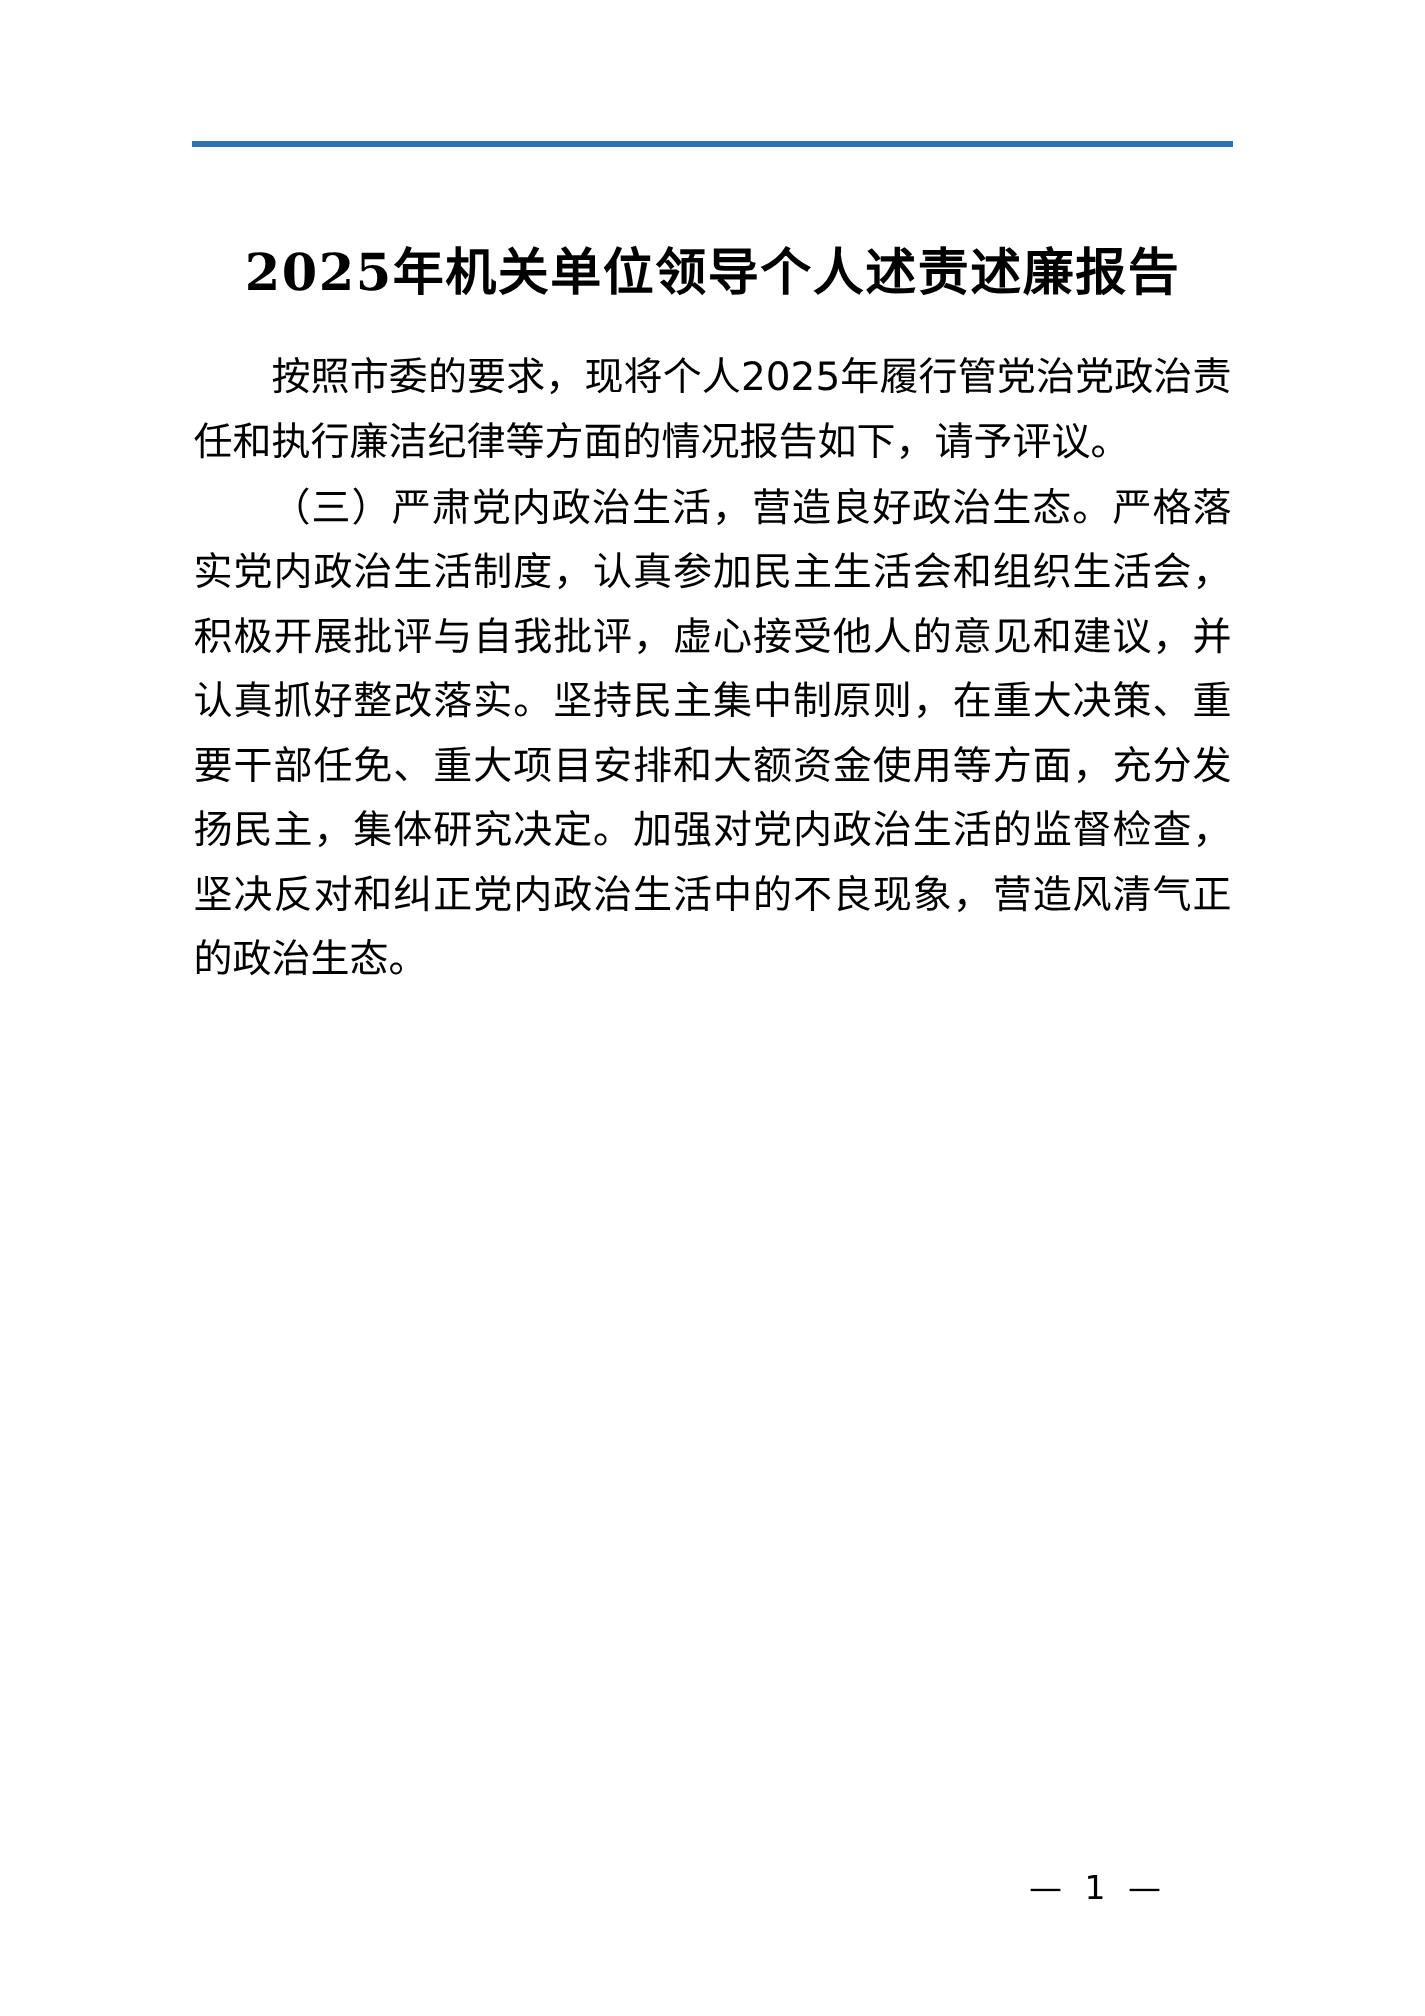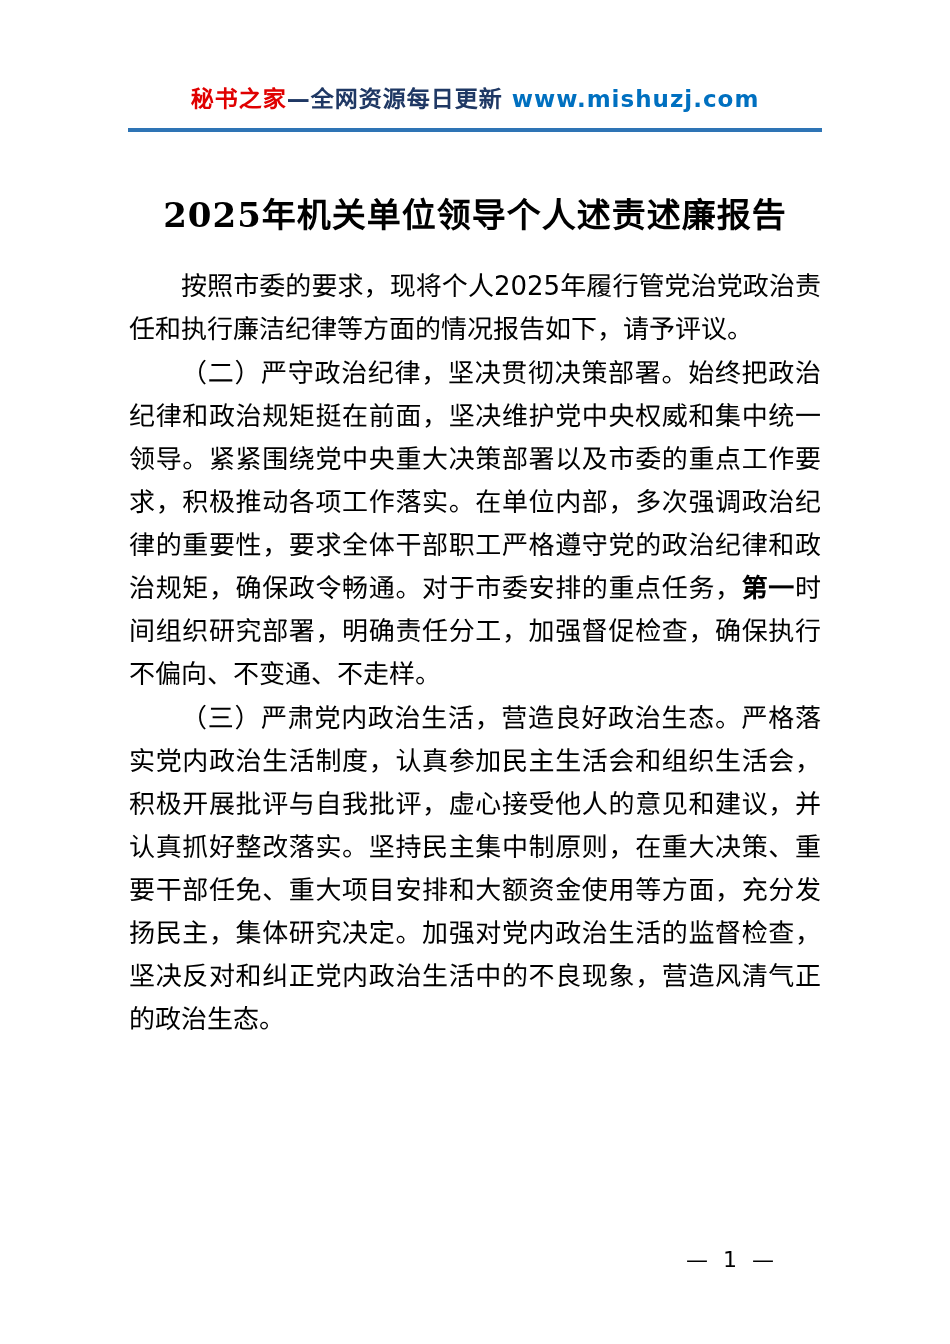--- a/index.html
+++ b/index.html
@@ -67,29 +67,25 @@
     font-size: 22px;
     letter-spacing: 4px;
     color: var(--text_black);
   }
 </style>
 </head>
 <body>
 
 <div class="page">
 
-  <div class="doc-header">
-    <span class="site-name">秘书之家</span><span class="tagline">—全网资源每日更新 </span><a class="site-url">www.mishuzj.com</a>
-  </div>
 
   <div class="header-divider"></div>
 
   <h1 class="doc-title">2025年机关单位领导个人述责述廉报告</h1>
 
   <div class="doc-body">
       <p><span>按照市委的要求，现将个人2025年履行管党治党政治责任和执行廉洁纪律等方面的情况报告如下，请予评议。</span></p>
-      <p><span>（二）严守政治纪律，坚决贯彻决策部署。始终把政治纪律和政治规矩挺在前面，坚决维护党中央权威和集中统一领导。紧紧围绕党中央重大决策部署以及市委的重点工作要求，积极推动各项工作落实。在单位内部，多次强调政治纪律的重要性，要求全体干部职工严格遵守党的政治纪律和政治规矩，确保政令畅通。对于市委安排的重点任务，</span><span class="bold">第一</span><span>时间组织研究部署，明确责任分工，加强督促检查，确保执行不偏向、不变通、不走样。</span></p>
       <p><span>（三）严肃党内政治生活，营造良好政治生态。严格落实党内政治生活制度，认真参加民主生活会和组织生活会，积极开展批评与自我批评，虚心接受他人的意见和建议，并认真抓好整改落实。坚持民主集中制原则，在重大决策、重要干部任免、重大项目安排和大额资金使用等方面，充分发扬民主，集体研究决定。加强对党内政治生活的监督检查，坚决反对和纠正党内政治生活中的不良现象，营造风清气正的政治生态。</span></p>
     </div>
 
   <div class="page-number">— 1 —</div>
 
 </div>
 
 </body></html>

